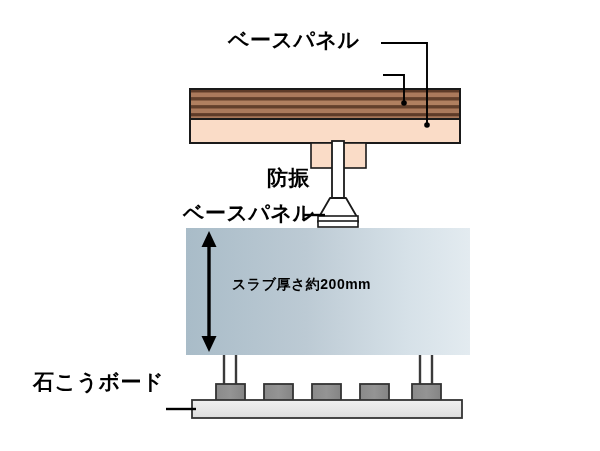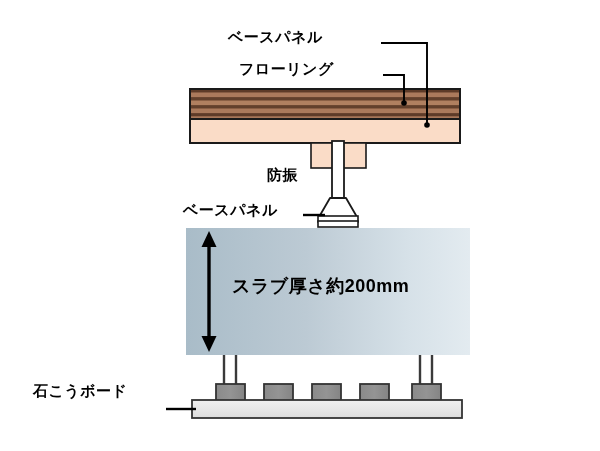--- a/index.html
+++ b/index.html
@@ -24,33 +24,33 @@
     display: block;
   }
   .lbl {
     position: absolute;
     white-space: nowrap;
     color: #000000;
     font-family: "Liberation Serif", "DejaVu Serif", serif;
     font-weight: 700;
     line-height: 1;
   }
-  .lbl-serif-big { font-size: 15px; letter-spacing: 0.5px; }
+  .lbl-serif-big { font-size: 21px; letter-spacing: 0.5px; }
   .lbl-sans {
     font-family: "Liberation Sans", "DejaVu Sans", sans-serif;
     font-weight: 700;
-    font-size: 18px;
+    font-size: 14px;
     letter-spacing: 0.5px;
   }
   #label-base-panel { left: 228px; top: 30px; }
   #label-flooring  { left: 239px; top: 62px; }
   #label-damper-1  { left: 267px; top: 168px; }
   #label-damper-2  { left: 183px; top: 203px; }
   #label-slab      { left: 232px; top: 277px; }
-  #label-gypsum    { left: 33px;  top: 384px; }
+  #label-gypsum    { left: 33px;  top: 372px; }
 </style>
 </head>
 <body>
 
 <div id="stage">
 
   <svg width="600" height="451" viewBox="0 0 600 451">
 
     <defs>
       <linearGradient id="slabGrad" x1="0" y1="0" x2="1" y2="0">
@@ -154,21 +154,20 @@
       </g>
 
       <g>
         <line x1="166" y1="409" x2="196" y2="409" stroke="#000000" stroke-width="2.4"></line>
       </g>
     </g>
   </svg>
 
   <div class="lbl lbl-serif-big" id="label-base-panel">ベースパネル</div>
 
-  <div class="lbl lbl-serif-big" id="label-flooring">フローリング</div>
 
   <div class="lbl lbl-serif-big" id="label-damper-1">防振</div>
 
   <div class="lbl lbl-serif-big" id="label-damper-2">ベースパネル</div>
 
   <div class="lbl lbl-sans" id="label-slab">スラブ厚さ約200mm</div>
 
   <div class="lbl lbl-serif-big" id="label-gypsum">石こうボード</div>
 
 </div>

